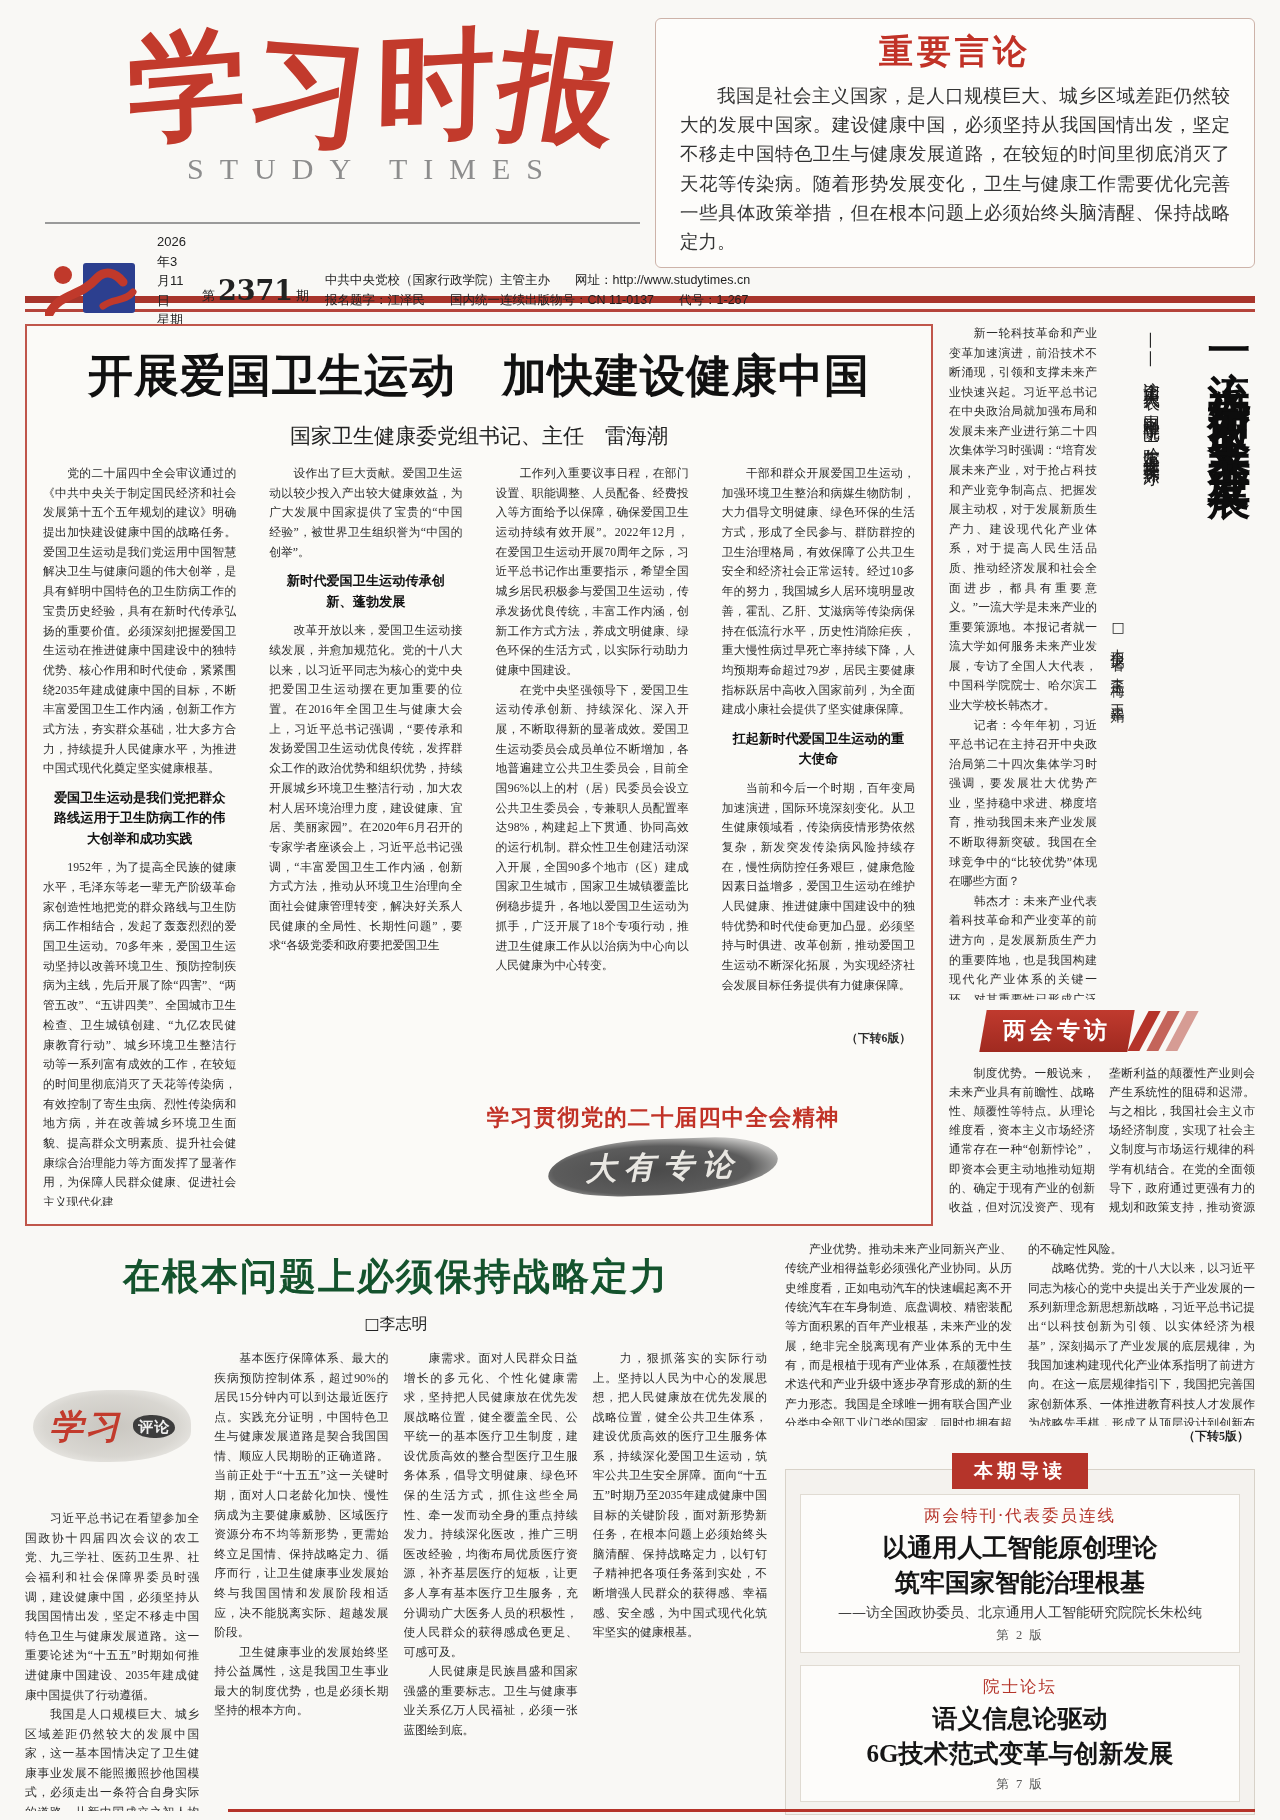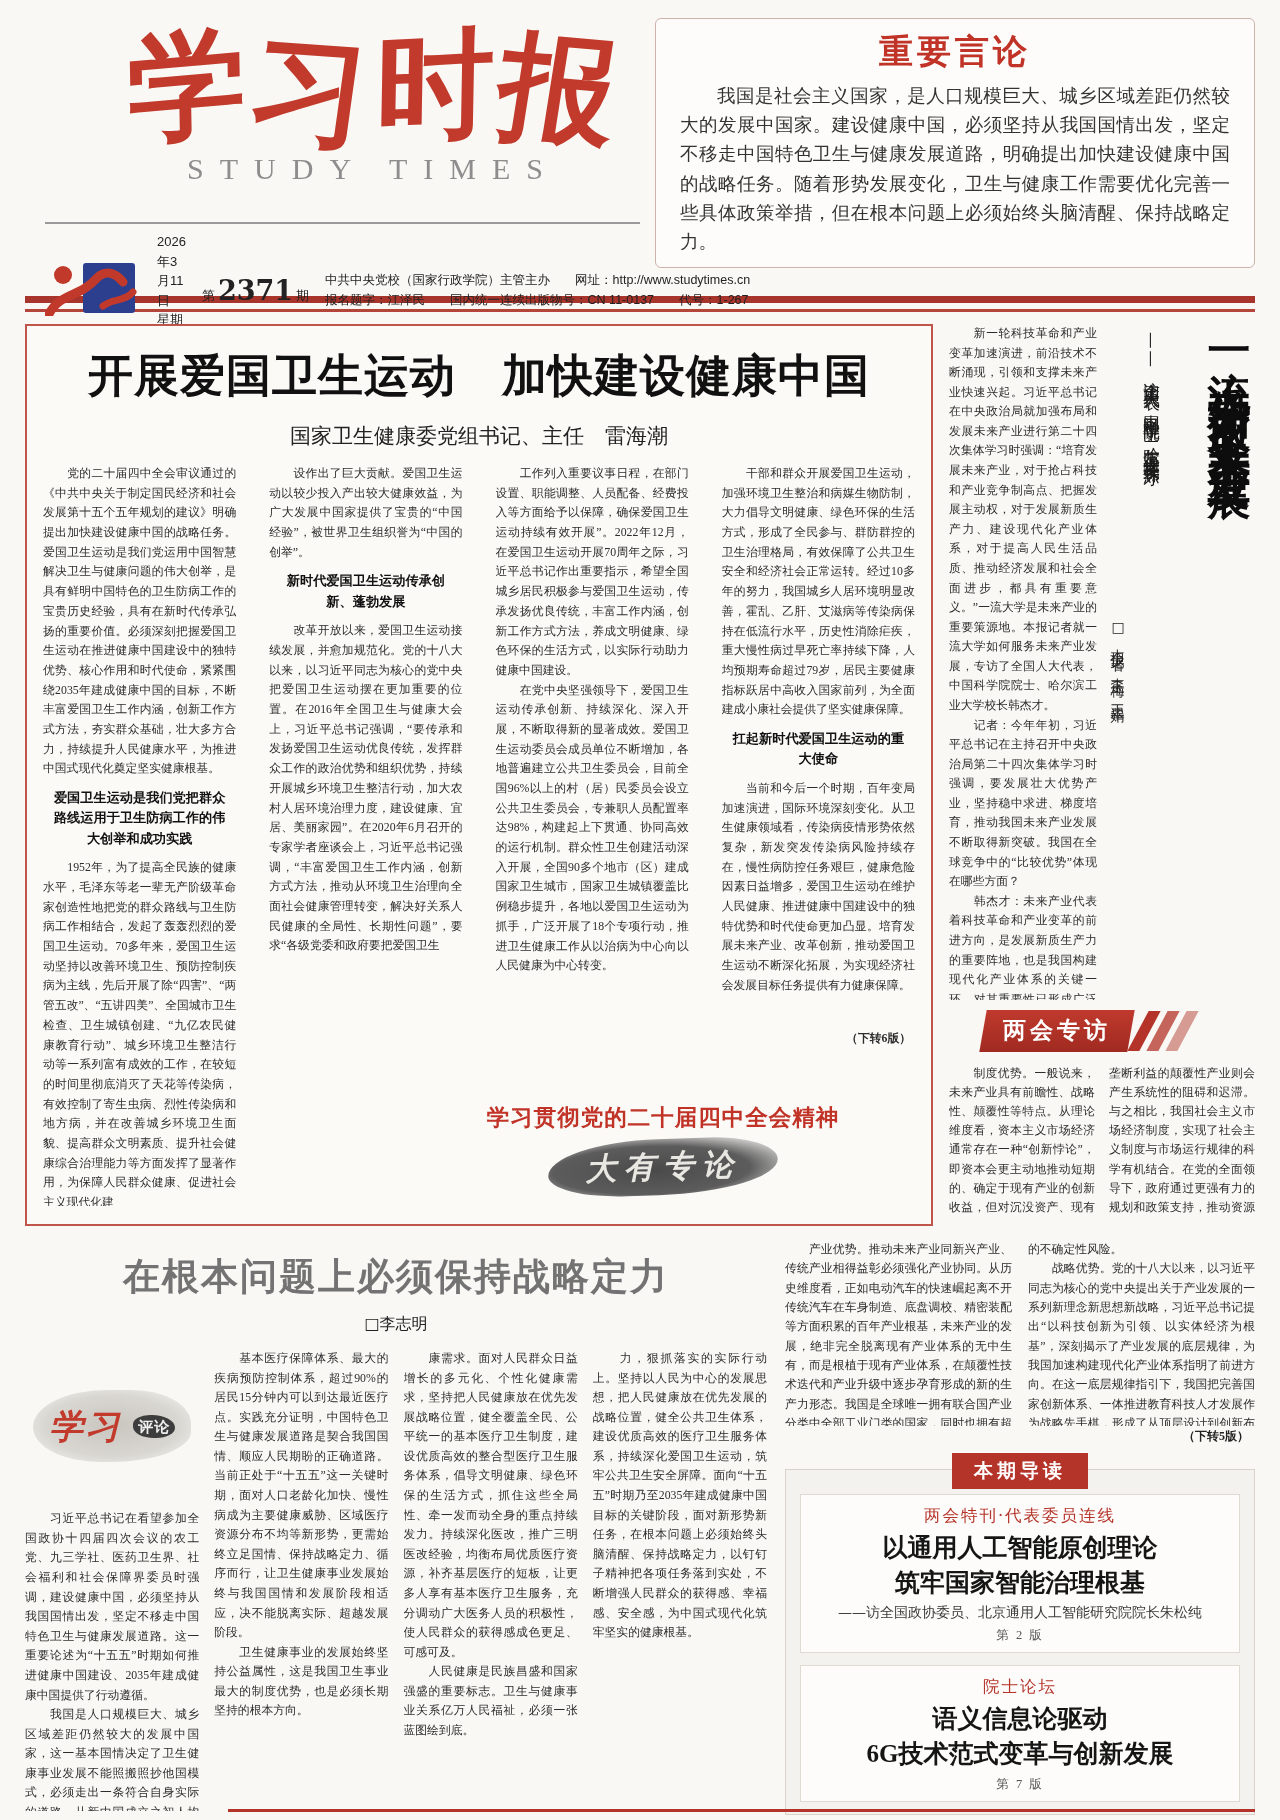--- a/index.html
+++ b/index.html
@@ -60,21 +60,21 @@
   .banner { margin:10px 0 8px auto; width:272px; height:42px; display:flex; align-items:center; }
   .banner-main { background:linear-gradient(180deg,#c03a2e,#a02a20); color:#fff; font-size:23px; font-weight:bold; letter-spacing:4px; padding:5px 20px 6px; transform:skewX(-10deg); font-family:"Liberation Sans", sans-serif; }
   .banner-main > span { display:inline-block; transform:skewX(10deg); }
   .stripe { width:12px; height:40px; transform:skewX(-28deg); margin-left:7px; }
   .s1{background:#b5342a;} .s2{background:#c4645a;} .s3{background:#d69c94;}
   .rail-bottom { margin-top:4px; height:160px; column-count:2; column-gap:14px; font-size:11.8px; line-height:1.62; text-align:justify; overflow:hidden; white-space:pre-wrap; color:#2c2c2c; }
 
   
   .bottom { display:flex; gap:18px; margin-top:14px; height:575px; }
   .commentary { width:742px; }
-  .comm-headline { text-align:center; font-size:37px; font-weight:bold; letter-spacing:2px; margin-top:12px; color:#737373; font-family:"Liberation Serif", serif; }
+  .comm-headline { text-align:center; font-size:37px; font-weight:bold; letter-spacing:2px; margin-top:12px; color:#14532d; font-family:"Liberation Serif", serif; }
   .comm-byline { text-align:center; font-size:16px; margin:12px 0 14px; color:#222; font-family:"DejaVu Serif", serif; }
   .comm-cols { display:flex; gap:15px; height:462px; }
   .comm-col { flex:1 1 0; font-size:11.8px; line-height:1.66; text-align:justify; overflow:hidden; white-space:pre-wrap; color:#2c2c2c; }
   .xuexi-logo { position:relative; width:158px; height:72px; margin:2px auto 8px; display:flex; align-items:center; justify-content:center; }
   .xuexi-ink { position:absolute; inset:0; background:radial-gradient(ellipse at 50% 50%, #c9c6c0 0%, rgba(190,187,180,.55) 60%, rgba(190,187,180,0) 100%); border-radius:50% 40% 55% 45% / 55% 50% 45% 52%; }
   .xuexi-chars { position:relative; color:#c23a2c; font-size:34px; font-weight:bold; font-style:italic; font-family:"DejaVu Serif", serif; letter-spacing:2px; }
   .pinglun { position:relative; margin-left:12px; background:#3d3d3d; color:#eee; font-size:15px; padding:3px 5px; border-radius:40% 55% 45% 50%; font-style:normal; letter-spacing:1px; vertical-align:6px; font-family:"Liberation Sans", sans-serif; }
 
   .rb { width:470px; display:flex; flex-direction:column; }
   .rb-cols { height:312px; column-count:2; column-gap:16px; font-size:11.8px; line-height:1.64; text-align:justify; overflow:hidden; white-space:pre-wrap; color:#2c2c2c; }
@@ -101,21 +101,21 @@
         <span>习</span>
         <span>时</span>
         <span>报</span>
       </div>
       <div class="masthead-sub">STUDY TIMES</div>
     </div>
     <div class="head-rule"></div>
 
     <div class="remarks-box">
       <div class="remarks-title">重要言论</div>
-      <div class="remarks-body">我国是社会主义国家，是人口规模巨大、城乡区域差距仍然较大的发展中国家。建设健康中国，必须坚持从我国国情出发，坚定不移走中国特色卫生与健康发展道路，明确提出加快建设健康中国的战略任务。随着形势发展变化，卫生与健康工作需要优化完善一些具体政策举措，但在根本问题上必须始终头脑清醒、保持战略定力。</div>
+      <div class="remarks-body">我国是社会主义国家，是人口规模巨大、城乡区域差距仍然较大的发展中国家。建设健康中国，必须坚持从我国国情出发，坚定不移走中国特色卫生与健康发展道路，在较短的时间里彻底消灭了天花等传染病。随着形势发展变化，卫生与健康工作需要优化完善一些具体政策举措，但在根本问题上必须始终头脑清醒、保持战略定力。</div>
     </div>
 
     <div class="dateline">
       <span class="paper-logo">
         <svg width="104" height="54" viewBox="0 0 104 54">
           <rect x="38" y="1" width="52" height="50" rx="3" fill="#2c3f8f"></rect>
           <circle cx="18" cy="13" r="9" fill="#c0392b"></circle>
           <path d="M4,52 C16,30 34,36 52,16 C60,8 70,10 78,20" stroke="#c0392b" stroke-width="9" fill="none" stroke-linecap="round"></path>
           <path d="M58,44 C68,36 80,40 88,30" stroke="#c0392b" stroke-width="7" fill="none" stroke-linecap="round"></path>
         </svg>
@@ -157,21 +157,21 @@
           <div class="col-sub">新时代爱国卫生运动传承创新、蓬勃发展</div>
           <div class="col-text" style="flex:1">　　改革开放以来，爱国卫生运动接续发展，并愈加规范化。党的十八大以来，以习近平同志为核心的党中央把爱国卫生运动摆在更加重要的位置。在2016年全国卫生与健康大会上，习近平总书记强调，“要传承和发扬爱国卫生运动优良传统，发挥群众工作的政治优势和组织优势，持续开展城乡环境卫生整洁行动，加大农村人居环境治理力度，建设健康、宜居、美丽家园”。在2020年6月召开的专家学者座谈会上，习近平总书记强调，“丰富爱国卫生工作内涵，创新方式方法，推动从环境卫生治理向全面社会健康管理转变，解决好关系人民健康的全局性、长期性问题”，要求“各级党委和政府要把爱国卫生</div>
         </div>
         <div class="lead-col">
           <div class="col-text" style="height:600px">　　工作列入重要议事日程，在部门设置、职能调整、人员配备、经费投入等方面给予以保障，确保爱国卫生运动持续有效开展”。2022年12月，在爱国卫生运动开展70周年之际，习近平总书记作出重要指示，希望全国城乡居民积极参与爱国卫生运动，传承发扬优良传统，丰富工作内涵，创新工作方式方法，养成文明健康、绿色环保的生活方式，以实际行动助力健康中国建设。
 　　在党中央坚强领导下，爱国卫生运动传承创新、持续深化、深入开展，不断取得新的显著成效。爱国卫生运动委员会成员单位不断增加，各地普遍建立公共卫生委员会，目前全国96%以上的村（居）民委员会设立公共卫生委员会，专兼职人员配置率达98%，构建起上下贯通、协同高效的运行机制。群众性卫生创建活动深入开展，全国90多个地市（区）建成国家卫生城市，国家卫生城镇覆盖比例稳步提升，各地以爱国卫生运动为抓手，广泛开展了18个专项行动，推进卫生健康工作从以治病为中心向以人民健康为中心转变。</div>
         </div>
         <div class="lead-col">
           <div class="col-text">　　干部和群众开展爱国卫生运动，加强环境卫生整治和病媒生物防制，大力倡导文明健康、绿色环保的生活方式，形成了全民参与、群防群控的卫生治理格局，有效保障了公共卫生安全和经济社会正常运转。经过10多年的努力，我国城乡人居环境明显改善，霍乱、乙肝、艾滋病等传染病保持在低流行水平，历史性消除疟疾，重大慢性病过早死亡率持续下降，人均预期寿命超过79岁，居民主要健康指标跃居中高收入国家前列，为全面建成小康社会提供了坚实健康保障。</div>
           <div class="col-sub">扛起新时代爱国卫生运动的重大使命</div>
-          <div class="col-text" style="height:250px">　　当前和今后一个时期，百年变局加速演进，国际环境深刻变化。从卫生健康领域看，传染病疫情形势依然复杂，新发突发传染病风险持续存在，慢性病防控任务艰巨，健康危险因素日益增多，爱国卫生运动在维护人民健康、推进健康中国建设中的独特优势和时代使命更加凸显。培育发展未来产业、改革创新，推动爱国卫生运动不断深化拓展，为实现经济社会发展目标任务提供有力健康保障。</div>
+          <div class="col-text" style="height:250px">　　当前和今后一个时期，百年变局加速演进，国际环境深刻变化。从卫生健康领域看，传染病疫情形势依然复杂，新发突发传染病风险持续存在，慢性病防控任务艰巨，健康危险因素日益增多，爱国卫生运动在维护人民健康、推进健康中国建设中的独特优势和时代使命更加凸显。必须坚持与时俱进、改革创新，推动爱国卫生运动不断深化拓展，为实现经济社会发展目标任务提供有力健康保障。</div>
           <div class="turnpage">（下转6版）</div>
         </div>
       </div>
       <div class="slogan-wrap">
         <div class="slogan-text">学习贯彻党的二十届四中全会精神</div>
         <div class="brush-badge">
           <div class="brush-bg"></div>
           <div class="brush-text">大有专论</div>
         </div>
       </div>

